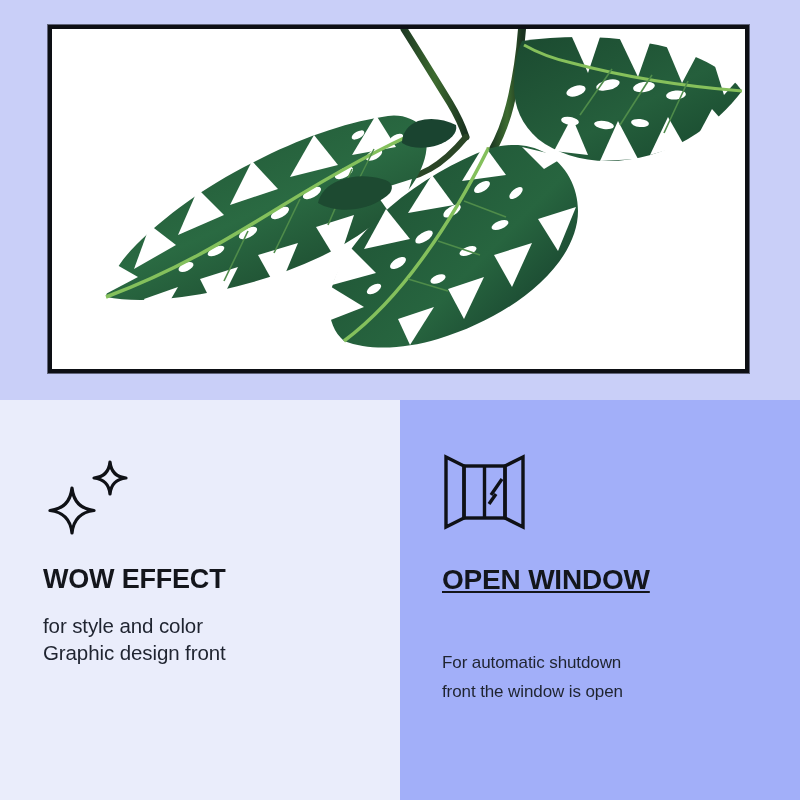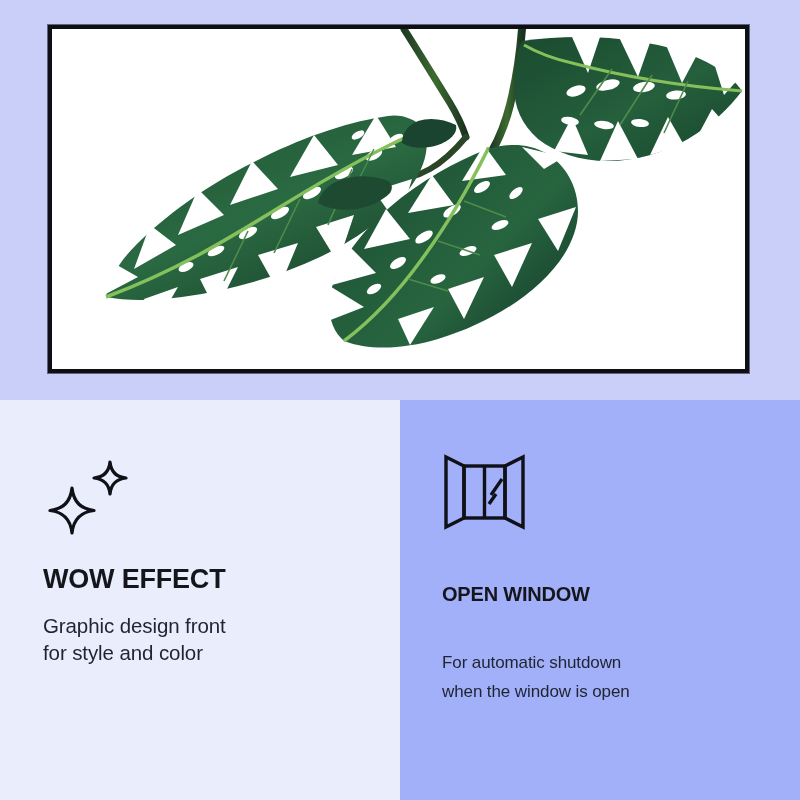--- a/index.html
+++ b/index.html
@@ -98,23 +98,24 @@
     font-family: "Liberation Sans", sans-serif;
     font-weight: 700;
     font-size: 27px;
     line-height: 31px;
     letter-spacing: -0.2px;
     color: #14161c;
     text-transform: uppercase;
   }
   .panel-right .headline {
     left: 42px;
-    top: 176px;
-    font-size: 20px;
+    top: 162px;
+    font-size: 28px;
     line-height: 36px;
+    text-decoration: underline;
   }
 
   .body-copy {
     position: absolute;
     left: 43px;
     right: 14px;
     top: 212px;
     margin: 0;
     font-family: "Liberation Sans", sans-serif;
     font-weight: 400;
@@ -294,22 +295,22 @@
         <path d="M68 12 C69 22 74 27 84 28 C74 29 69 34 68 44
                  C67 34 62 29 52 28 C62 27 67 22 68 12 Z" fill="none" stroke="#0f1116" stroke-width="3.2" stroke-linejoin="round" stroke-linecap="round"></path>
       </svg>
     </div>
 
     <h2 class="headline">
       <span>WOW EFFECT</span>
     </h2>
 
     <p class="body-copy">
+      <span>for style and color</span>
       <span>Graphic design front</span>
-      <span>for style and color</span>
     </p>
   </section>
 
   <section class="panel panel-right">
     <div class="icon-wrap">
       <svg viewBox="0 0 85 80" aria-hidden="true">
         <g fill="none" stroke="#0f1116" stroke-width="3.4" stroke-linejoin="miter" stroke-linecap="butt">
 
           <path d="M4 5 L22 14 L22 66 L4 75 Z"></path>
 
@@ -323,17 +324,17 @@
         </g>
       </svg>
     </div>
 
     <h2 class="headline">
       <span>OPEN WINDOW</span>
     </h2>
 
     <p class="body-copy">
       <span>For automatic shutdown</span>
-      <span>when the window is open</span>
+      <span>front the window is open</span>
     </p>
   </section>
 
 </div>
 
 </body></html>

